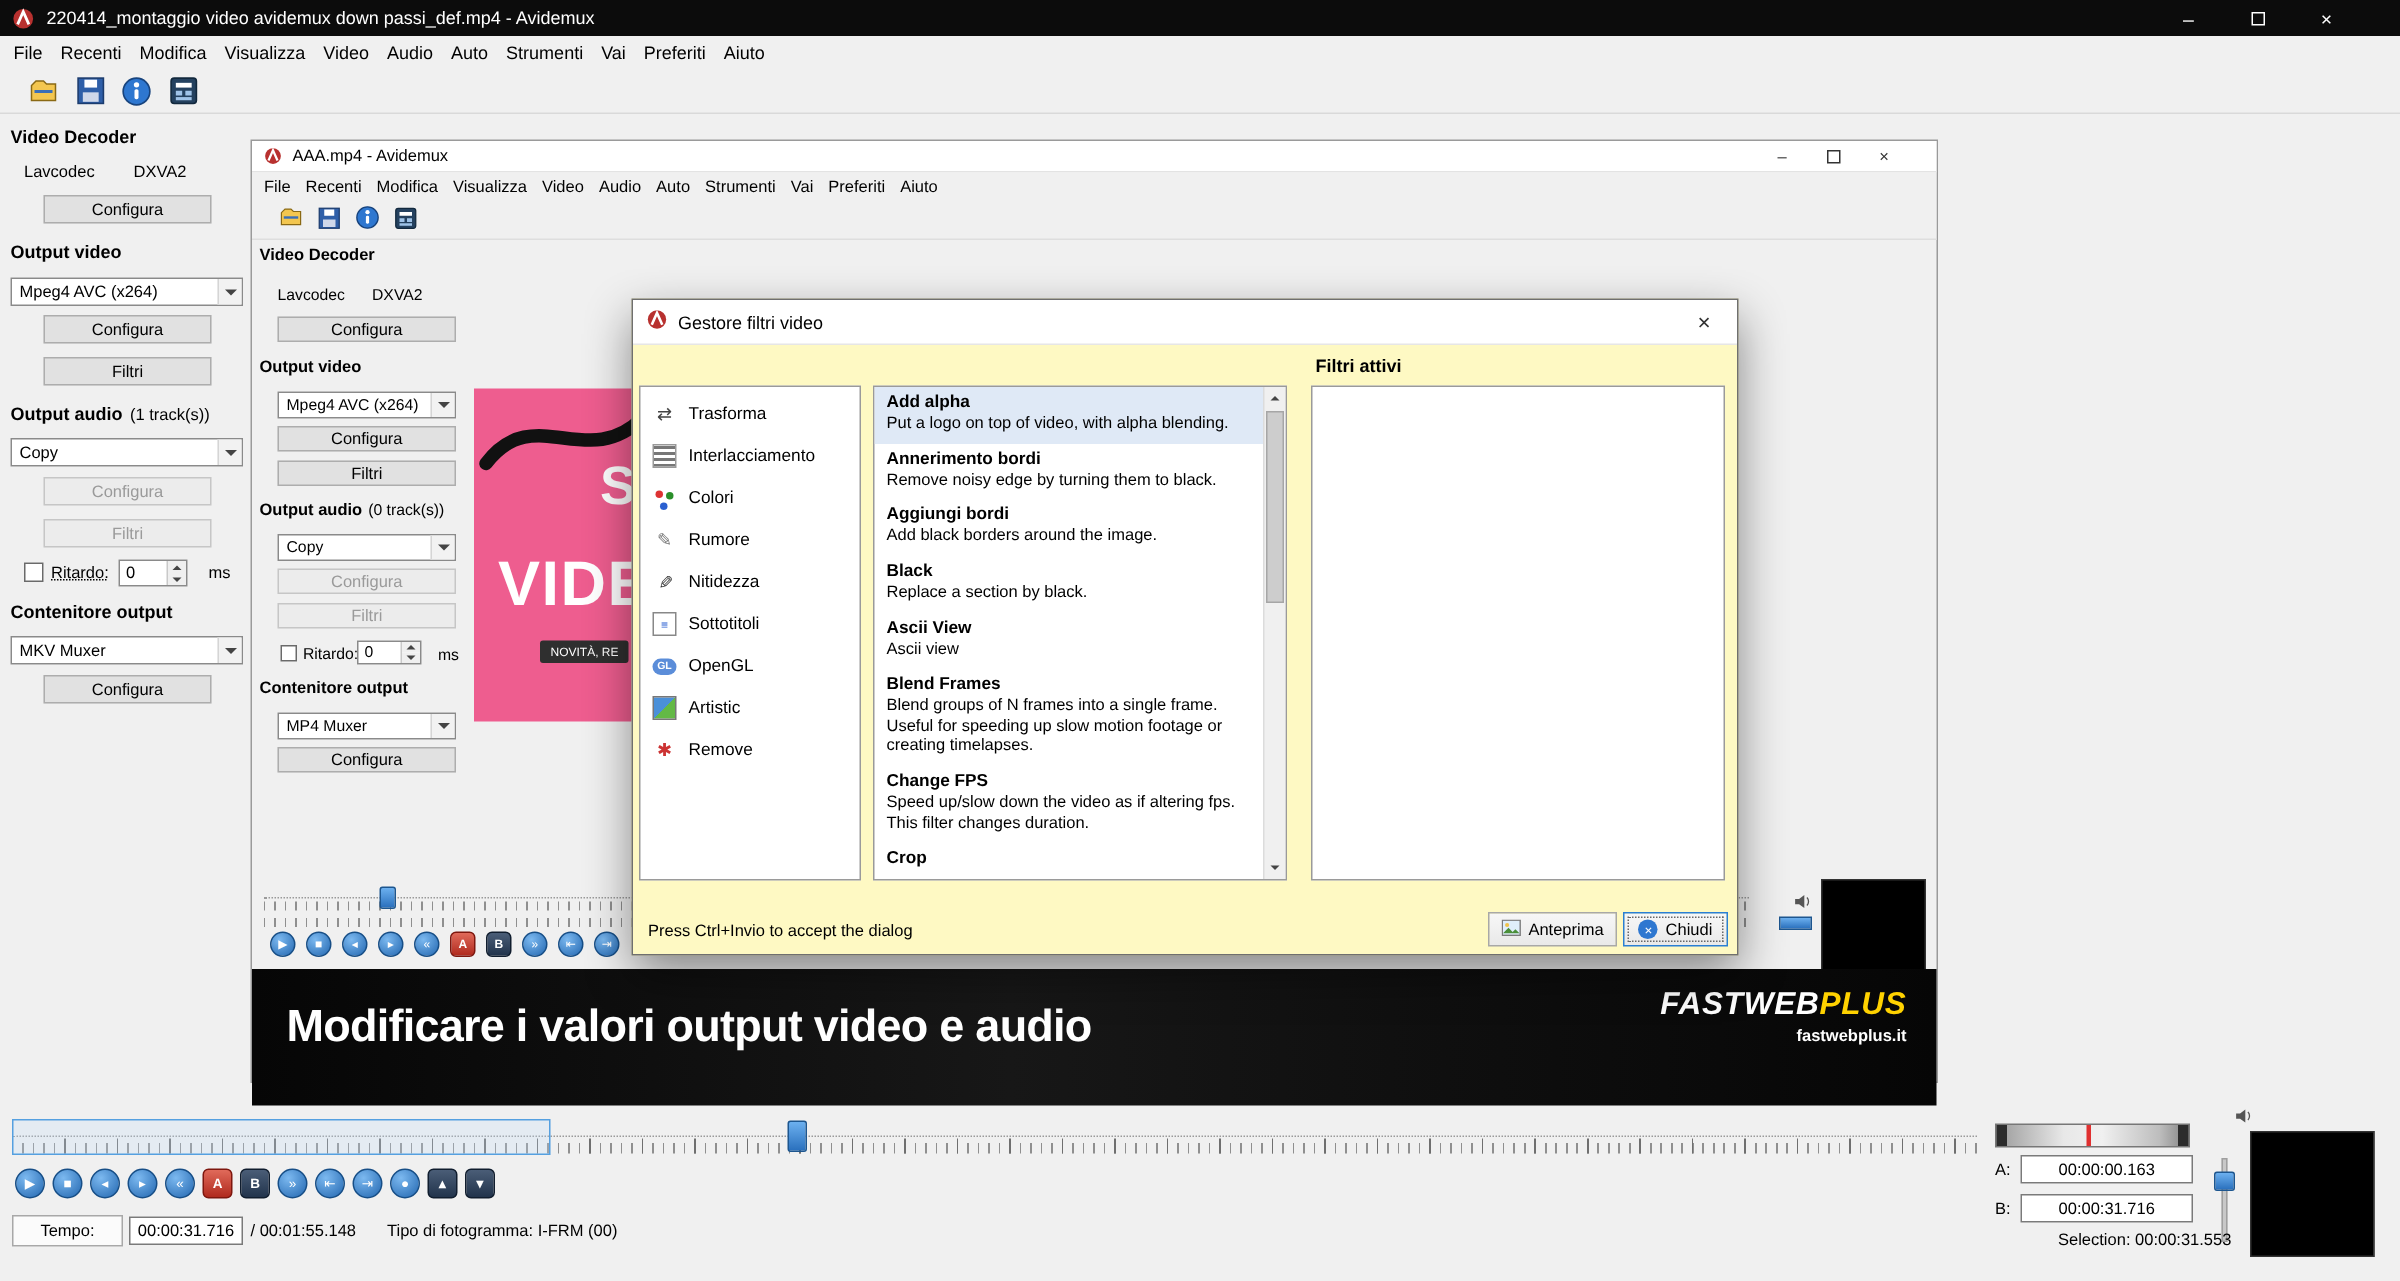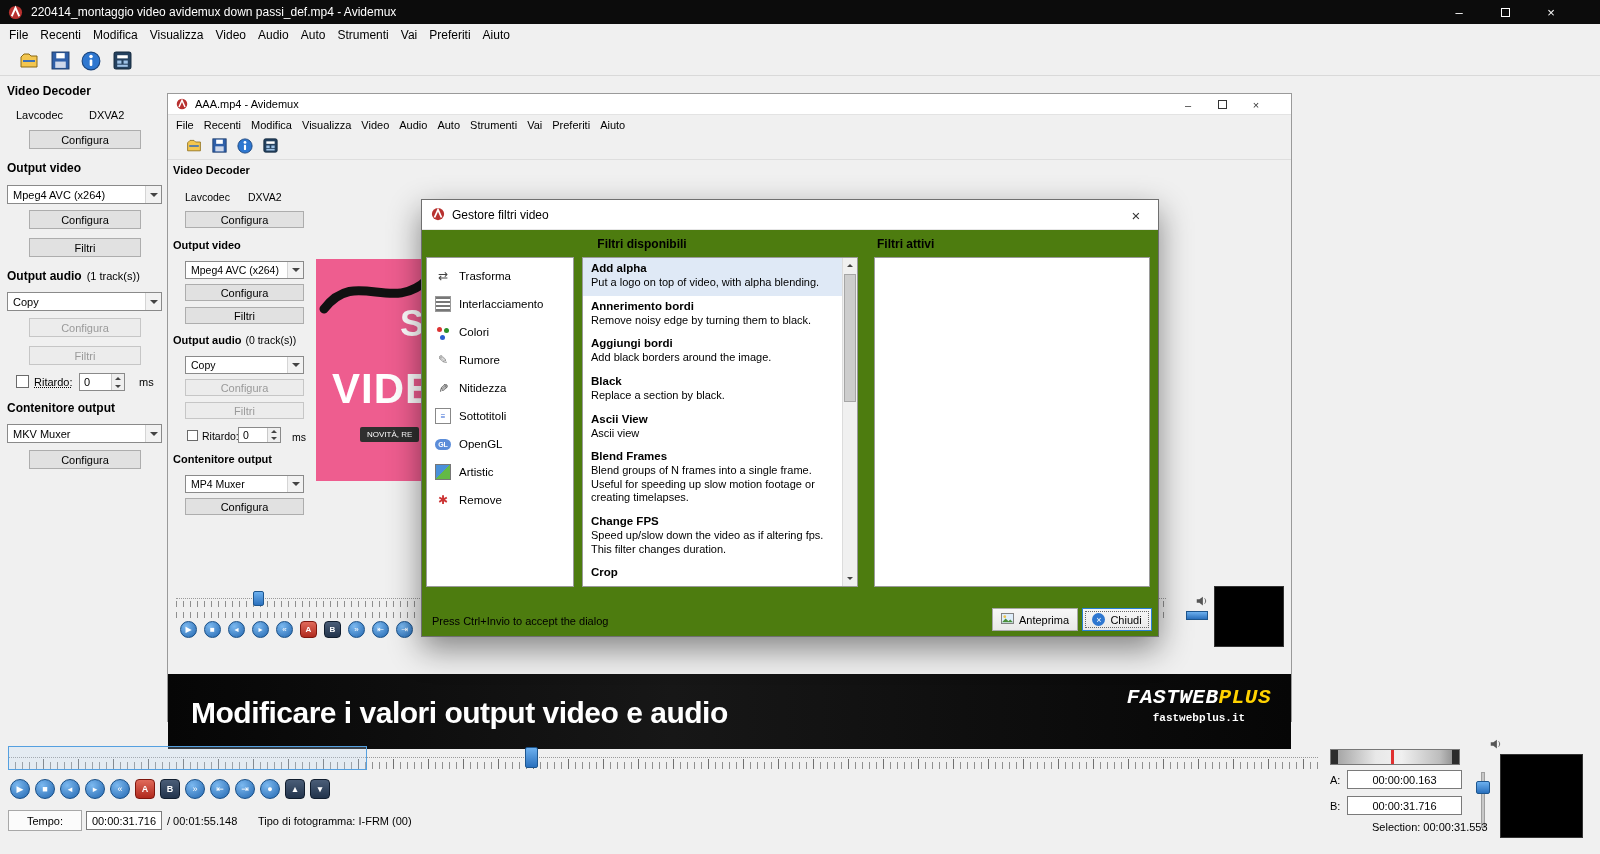--- a/index.html
+++ b/index.html
@@ -48,28 +48,28 @@
   .inner-controls .win-btn{width:34px;height:21px;color:#333;font-size:11px;}
   .inner-menubar{left:0;top:21px;width:100%;height:19px;background:#f0f0f0;display:flex;align-items:center;padding-left:3px;}
   .inner-menubar .menu-item{padding:2px 5px;font-size:11px;}
   .inner-toolbar{left:0;top:40px;width:100%;height:26px;background:#f0f0f0;border-bottom:1px solid #dedede;
                  display:flex;align-items:center;gap:10px;padding-left:18px;}
   .sec-title.sm{font-size:11px;}
   .thumb{background:#ee5d8f;overflow:hidden;}
 
   .banner{background:linear-gradient(90deg,#060606,#171717 45%,#060606);color:#fff;overflow:hidden;}
   .banner-headline{position:absolute;left:23px;top:22px;font-size:30px;font-weight:bold;letter-spacing:-0.5px;white-space:nowrap;}
-  .banner-brand{position:absolute;right:20px;top:12px;text-align:center;font-family:Liberation Mono, monospace;}
+  .banner-brand{position:absolute;right:20px;top:12px;text-align:right;}
   .brand-main,.brand-accent{font-style:italic;font-weight:bold;font-size:21px;letter-spacing:0.5px;}
   .brand-main{color:#fff;}
   .brand-accent{color:#ffd200;}
   .brand-site{font-weight:bold;font-size:11px;margin-top:3px;color:#fff;}
 
   
-  .dialog{background:#4d7c0f;border:1px solid #6f6f6f;box-shadow:0 12px 30px rgba(0,0,0,0.45);}
+  .dialog{background:#fef9c3;border:1px solid #6f6f6f;box-shadow:0 12px 30px rgba(0,0,0,0.45);}
   .dlg-titlebar{position:absolute;left:0;top:0;right:0;height:30px;background:#fff;border-bottom:1px solid #e6e6e6;display:flex;align-items:center;padding-left:9px;}
   .dlg-title{font-size:12px;margin-left:7px;}
   .dlg-close{position:absolute;right:0;top:0;width:44px;height:30px;display:flex;align-items:center;justify-content:center;font-size:15px;color:#333;}
   .dlg-header{position:absolute;font-size:12px;font-weight:bold;}
   .list-box{position:absolute;background:#fff;border:1px solid #9a9a9a;overflow:hidden;}
   .cat-row{display:flex;align-items:center;gap:8px;height:28px;padding-left:8px;font-size:11.5px;}
   .cat-icon{width:16px;height:16px;flex:none;display:flex;align-items:center;justify-content:center;font-size:12px;color:#444;}
   .interlacing-icon{background:repeating-linear-gradient(180deg,#777 0 2px,#fff 2px 4px);border:1px solid #999;}
   .colors-icon::before{content:"";width:5px;height:5px;border-radius:50%;background:#d33;box-shadow:7px 1px 0 #2a8f2a,3px 8px 0 #2a5fd0;display:block;margin:1px 8px 6px 0;}
   .noise-icon::before{content:"\270E";color:#777;}
@@ -376,40 +376,39 @@
 
     <span class="abs" style="left:1027px;top:500px;">
       <svg width="14" height="14" viewBox="0 0 16 16">
           <path d="M2 6h3l4-3v10l-4-3H2z" fill="#555"></path>
           <path d="M11 5c1.6 1.6 1.6 4.4 0 6" stroke="#555" fill="none"></path>
         </svg>
     </span>
     <div class="abs" style="left:1018px;top:517px;width:22px;height:9px;background:linear-gradient(#6cb0ef,#2a70bd);border:1px solid #1d568f;"></div>
     <div class="abs blackbox" style="left:1046px;top:492px;width:70px;height:61px;"></div>
 
-    <div class="abs banner" style="left:0;top:552px;width:1123px;height:75px;margin-top:28px;">
+    <div class="abs banner" style="left:0;top:552px;width:1123px;height:91px;">
       <div class="banner-headline">Modificare i valori output video e audio</div>
       <div class="banner-brand">
         <span class="brand-main">FASTWEB</span><span class="brand-accent">PLUS</span>
         <div class="brand-site">fastwebplus.it</div>
       </div>
     </div>
 
     <div class="abs dialog" style="left:253px;top:105px;width:738px;height:438px;">
       <div class="dlg-titlebar">
         <span>
           <svg width="14" height="14" viewBox="0 0 16 16">
               <circle cx="8" cy="8" r="7" fill="#b8312f"></circle>
               <path d="M4 12 L8 3 L12 12" stroke="#fff" stroke-width="2" fill="none"></path>
             </svg>
         </span>
         <span class="dlg-title">Gestore filtri video</span>
         <span class="dlg-close">×</span>
       </div>
-      <div class="dlg-header" style="left:4px;top:37px;width:432px;text-align:center;">Filtri disponibili</div>
       <div class="dlg-header" style="left:455px;top:37px;">Filtri attivi</div>
 
       <div class="list-box" id="category-list" style="left:4px;top:57px;width:148px;height:330px;padding-top:4px;">
           <div class="cat-row">
             <span class="cat-icon transform-icon">⇄</span>
             <span>Trasforma</span>
           </div>
           <div class="cat-row">
             <span class="cat-icon interlacing-icon"></span>
             <span>Interlacciamento</span>

